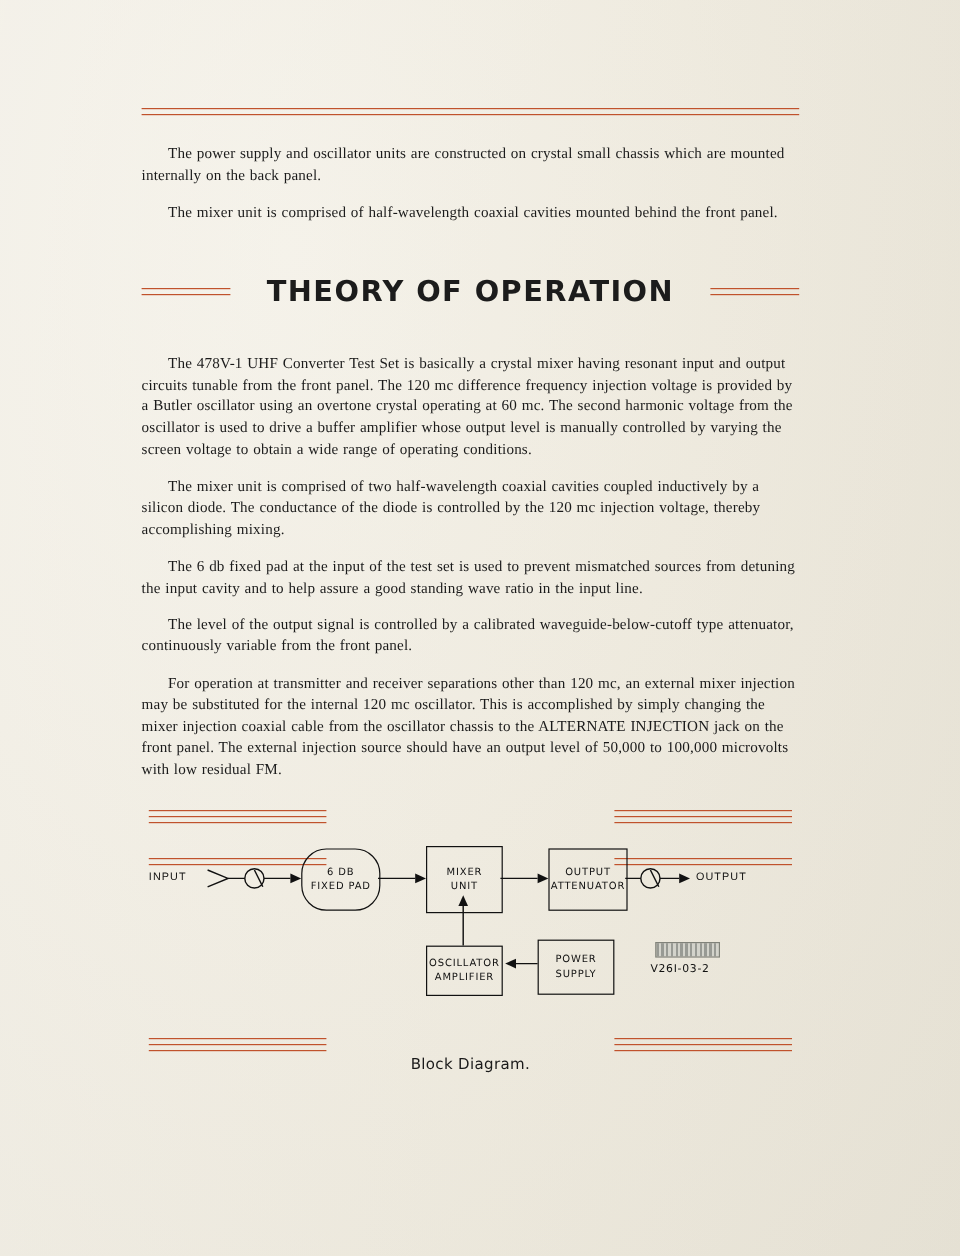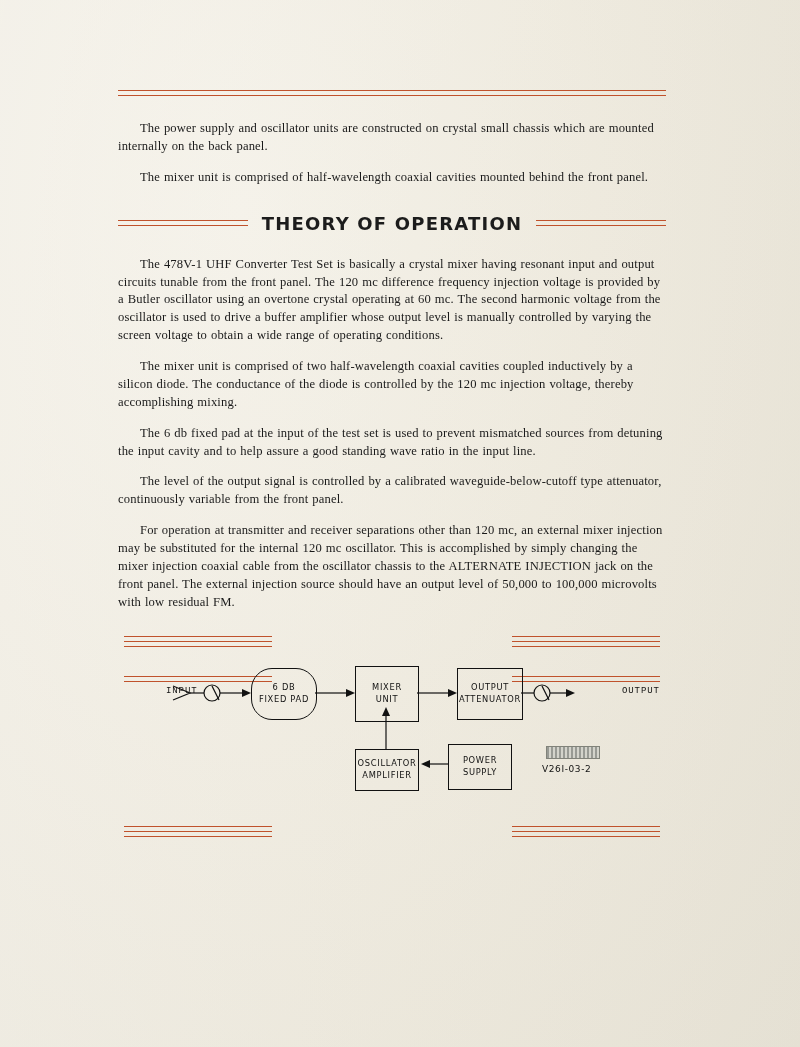--- a/index.html
+++ b/index.html
@@ -64,24 +64,24 @@
     align-items: center;
     gap: 14px;
     margin: 26px 0 22px 0;
   }
   .section-head .side {
     flex: 1 1 auto;
   }
   .section-head .side .rule { background: #c0522c; }
   .section-head h2 {
     flex: 0 0 auto;
-    margin: 0;
+    margin: 16px;
     font-family: "DejaVu Sans", sans-serif;
     font-weight: bold;
-    font-size: 18px;
+    font-size: 24px;
     letter-spacing: 1.2px;
     color: #1c1c1c;
     white-space: nowrap;
   }
 
   
   .figure-wrap {
     margin-top: 24px;
     position: relative;
     width: 548px;
@@ -128,25 +128,24 @@
     justify-content: center;
     font-family: "DejaVu Sans", sans-serif;
     font-size: 8.3px;
     line-height: 1.35;
     letter-spacing: 0.7px;
     color: #111;
     text-align: center;
   }
   .lbl {
     position: absolute;
-    font-family: Liberation Mono, monospace;
+    font-family: Liberation Sans, sans-serif;
     font-size: 9px;
     letter-spacing: 0.9px;
     color: #111;
-    margin-left: 42px;
   }
   .stamp {
     position: absolute;
     font-family: "DejaVu Sans", sans-serif;
     font-size: 9px;
     letter-spacing: 0.6px;
     color: #111;
   }
   .stamp-mark {
     position: absolute;
@@ -284,16 +283,17 @@
 
         <div class="blk" style="left:330px; top:108px; width:62px; height:44px;">
           <span>POWER</span>
           <span>SUPPLY</span>
         </div>
 
         <div class="stamp-mark" style="left:428px; top:110px;"></div>
         <div class="stamp" style="left:424px; top:128px;">V26I-03-2</div>
       </div>
 
+      <div class="caption">Block Diagram.</div>
     </div>
 
   </div>
 </div>
 
 </body></html>

